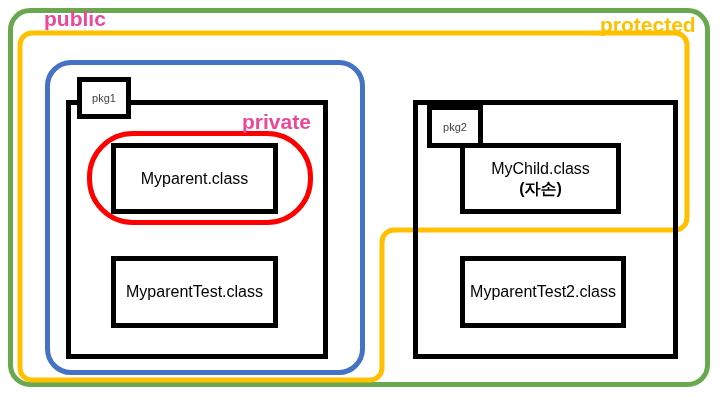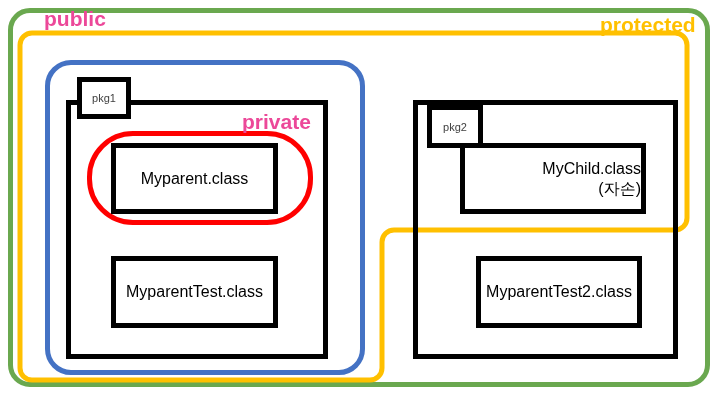--- a/index.html
+++ b/index.html
@@ -111,24 +111,24 @@
     align-items: center;
     justify-content: center;
     font-size: 16px;
     color: #000000;
     text-align: center;
     line-height: 1.25;
     z-index: 5;
   }
   .box-myparent      { left: 111px; top: 143px; width: 167px; height: 71px; }
   .box-myparenttest  { left: 111px; top: 256px; width: 167px; height: 72px; }
-  .box-mychild       { left: 460px; top: 143px; width: 186px; height: 71px; align-items: flex-end; }
-  .box-myparenttest2 { left: 460px; top: 256px; width: 166px; height: 72px; margin-left: 16px; }
+  .box-mychild       { left: 460px; top: 143px; width: 161px; height: 71px; }
+  .box-myparenttest2 { left: 460px; top: 256px; width: 166px; height: 72px; }
 
-  .class-line2 { display: block; }
+  .class-line2 { display: block; font-weight: bold; }
 </style>
 </head>
 <body>
 
 <div id="canvas">
 
   <div class="scope-public"></div>
   <div class="scope-label label-public">public</div>
 
   <svg class="scope-protected-svg" viewBox="0 0 720 405">

